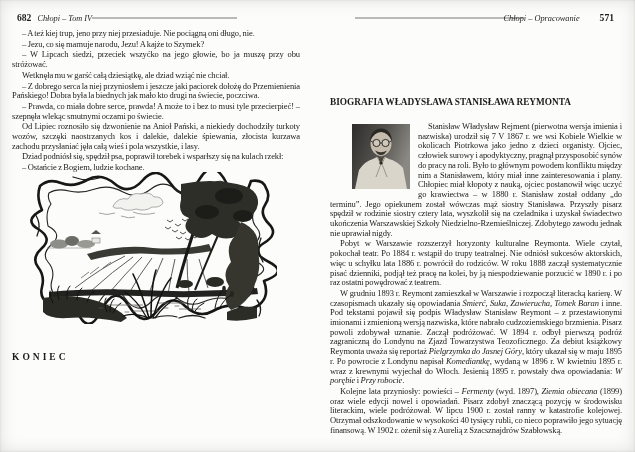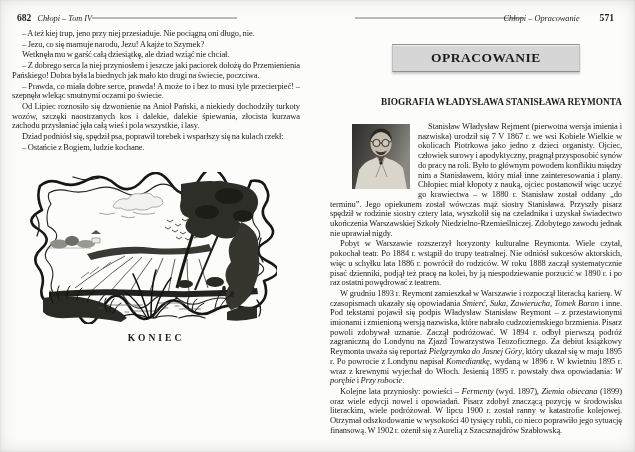--- a/index.html
+++ b/index.html
@@ -22,49 +22,50 @@
   
   .bodytext { position:absolute; text-align:justify; font-size:8.5px; line-height:9.7px;
               letter-spacing:-0.1px; word-spacing:-0.5px; }
   .leftbody  { left:12px;  top:29px;  width:288px; }
   .rightbody { left:330px; top:122px; width:292px; }
   .para { margin:0 0 1px 0; text-indent:10px; }
   .it { font-style:italic; }
   
   .illus { position:absolute; left:29px; top:172px; width:248px; height:152px; }
   .illus svg { display:block; width:100%; height:100%; }
-  .koniec { position:absolute; left:12px; top:333px; width:288px; text-align:center;
+  .koniec { position:absolute; left:12px; top:352px; width:288px; text-align:left;
             font-weight:bold; font-size:9.5px; letter-spacing:3px; }
   
   .sectionbox { position:absolute; left:392px; top:44px; width:188px; height:28px;
     background:var(--box_bg,#d6d6d6);
     border:1px solid var(--box_border,#8e8e8e); border-left-color:#bfbfbf; border-right-color:#bfbfbf;
     box-shadow:0 2px 2px rgba(0,0,0,.20), inset 0 1px 0 rgba(255,255,255,.65);
     display:flex; align-items:center; justify-content:center; }
   .sectionbox span { font-weight:bold; font-size:13.5px; letter-spacing:.5px; }
-  .biohead { position:absolute; left:330px; top:97px; width:292px; text-align:right;
+  .biohead { position:absolute; left:330px; top:97px; width:292px; text-align:left;
              font-weight:bold; font-size:9.3px; }
   .portrait { float:left; width:58px; height:65px; margin:2px 8px 3px 22px; }
   .portrait svg { display:block; width:100%; height:100%; }
 </style>
 </head>
 <body>
 
 <div class="canvas">
 
   <div class="runhead lh">
     <span class="pageno">682</span>
     <span class="runtitle">Chłopi – Tom IV</span>
   </div>
   <div class="rule lrule"></div>
 
   <div class="bodytext leftbody">
 
   <p class="para">– A też kiej trup, jeno przy niej przesiaduje. Nie pociągną oni długo, nie.</p>
       <p class="para">– Jezu, co się marnuje narodu, Jezu! A kajże to Szymek?</p>
+      <p class="para">– W Lipcach siedzi, przeciek wszyćko na jego głowie, bo ja muszę przy obu stróżować.</p>
       <p class="para">Wetknęła mu w garść całą dziesiątkę, ale dziad wziąć nie chciał.</p>
       <p class="para">– Z dobrego serca la niej przyniosłem i jeszcze jaki paciorek dołożę do Przemienienia Pańskiego! Dobra była la biednych jak mało kto drugi na świecie, poczciwa.</p>
       <p class="para">– Prawda, co miała dobre serce, prawda! A może to i bez to musi tyle przecierpieć! – szepnęła wlekąc smutnymi oczami po świecie.</p>
       <p class="para">Od Lipiec roznosiło się dzwonienie na Anioł Pański, a niekiedy dochodziły turkoty wozów, szczęki naostrzanych kos i dalekie, dalekie śpiewania, złocista kurzawa zachodu przysłaniać jęła całą wieś i pola wszystkie, i lasy.</p>
       <p class="para">Dziad podniósł się, spędził psa, poprawił torebek i wsparłszy się na kulach rzekł:</p>
       <p class="para">– Ostańcie z Bogiem, ludzie kochane.</p>
     </div>
 
   <figure class="illus" style="margin:0">
     <svg viewBox="0 0 248 152" xmlns="http://www.w3.org/2000/svg">
@@ -137,23 +138,20 @@
   </figure>
 
   <div class="koniec">KONIEC</div>
 
   <div class="rule rrule"></div>
   <div class="runhead rh">
     <span class="runtitle">Chłopi – Opracowanie</span>
     <span class="pageno">571</span>
   </div>
 
-  <div class="sectionbox">
-    <span>OPRACOWANIE</span>
-  </div>
 
   <h2 class="biohead" style="margin:0">BIOGRAFIA WŁADYSŁAWA STANISŁAWA REYMONTA</h2>
 
   <div class="bodytext rightbody">
     <div class="portrait">
       <svg viewBox="0 0 58 65" xmlns="http://www.w3.org/2000/svg">
         <defs>
           <linearGradient id="pbg" x1="0" y1="0" x2="1" y2="0.4">
             <stop offset="0" stop-color="#2e2d2b"></stop>
             <stop offset="0.55" stop-color="#55534f"></stop>

